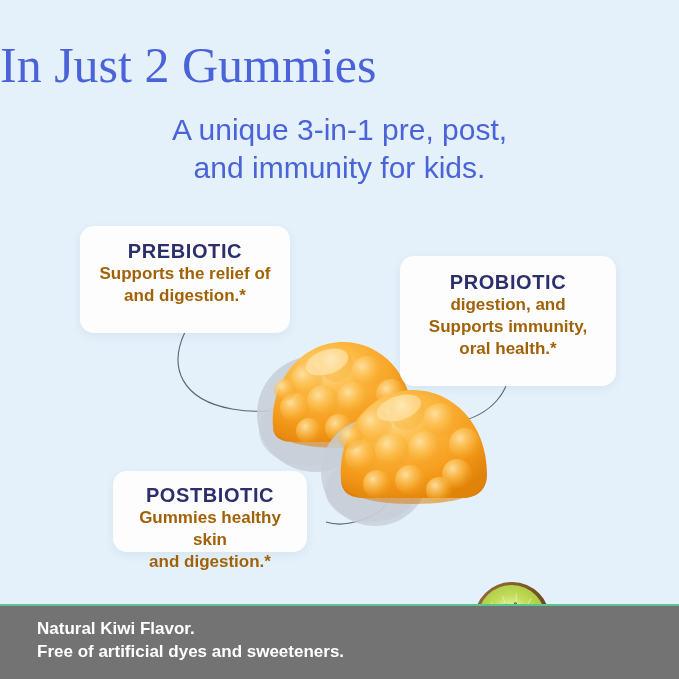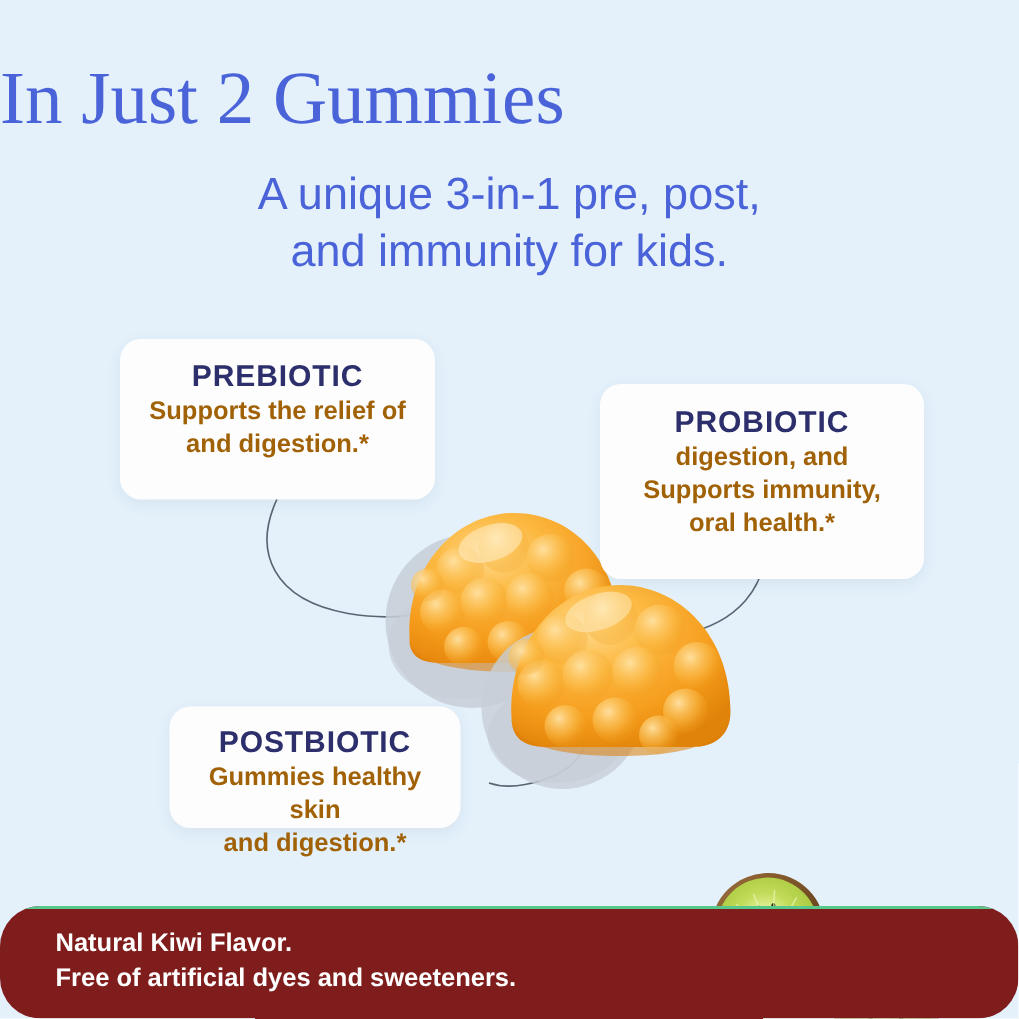--- a/index.html
+++ b/index.html
@@ -88,23 +88,22 @@
   #card-probiotic  { left: 400px; top: 256px; width: 216px; height: 130px; padding-top: 14px; }
   #card-postbiotic { left: 113px; top: 471px; width: 194px; height: 81px;  padding-top: 12px; }
 
   
   #banner {
     position: absolute;
     left: 0;
     top: 604px;
     width: 679px;
     height: 75px;
-    background: #7f1d1d;
+    background: #737373;
     overflow: hidden;
-    border-radius: 27px;
   }
   #banner-topline {
     position: absolute;
     left: 0; top: 0;
     width: 679px;
     height: 2px;
     background: #57c78b;
   }
   #banner-text {
     position: absolute;

